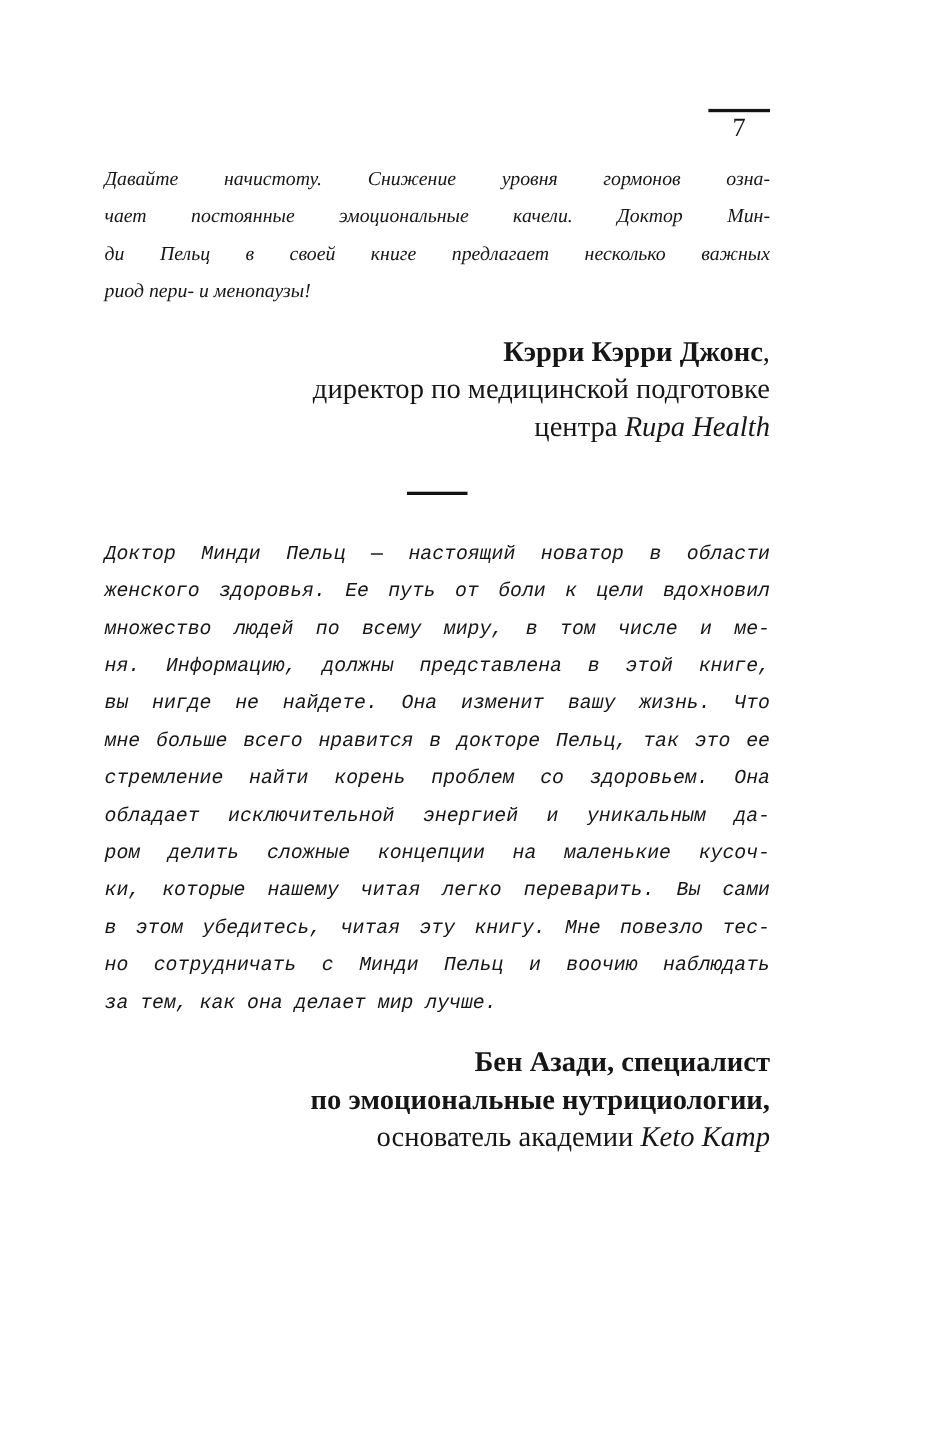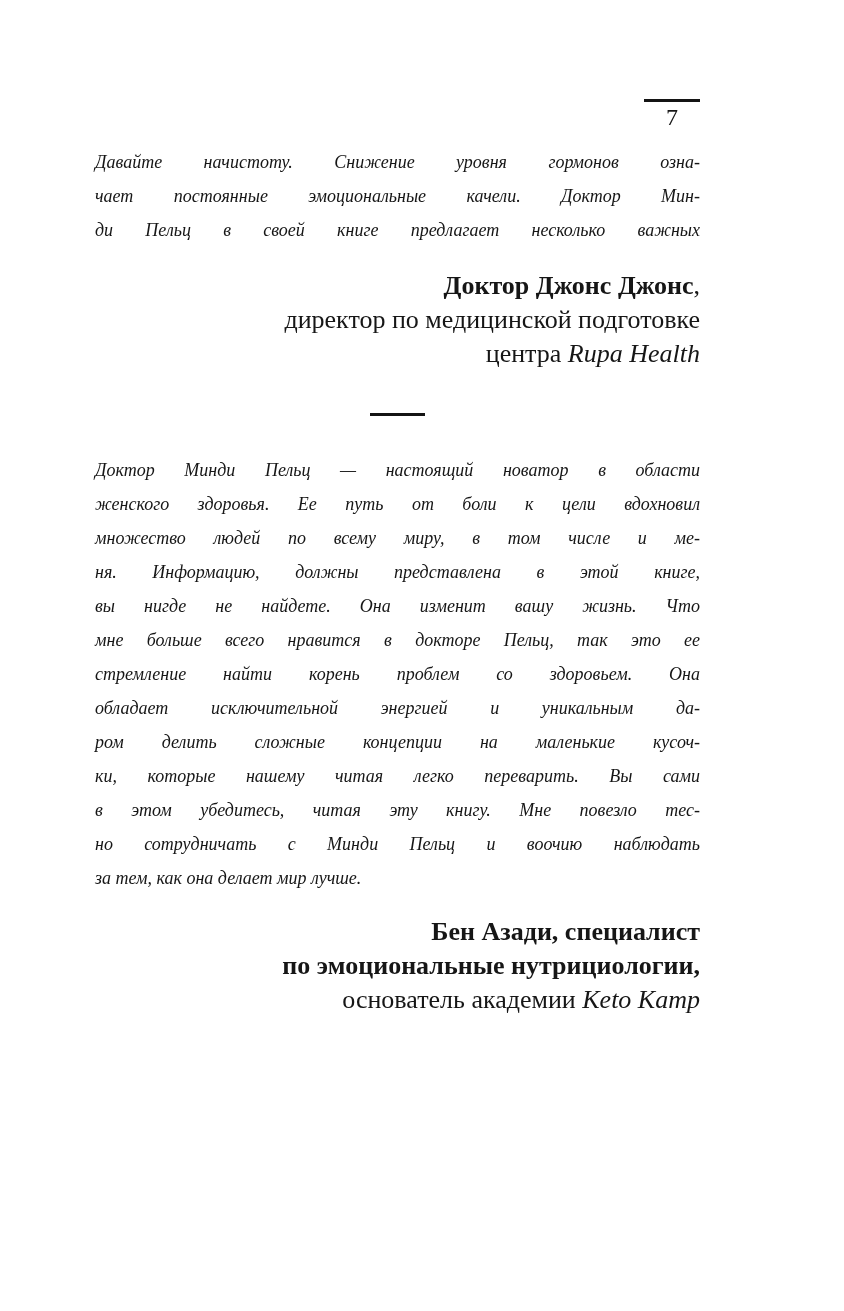--- a/index.html
+++ b/index.html
@@ -35,21 +35,21 @@
     font-style: italic;
     font-size: 18px;
     line-height: 34px;
   }
   .qline {
     text-align: justify;
     text-align-last: justify;
   }
   .qline.last { text-align-last: auto; }
   .quote-1 { margin-top: 15px; }
-  .quote-2 { margin-top: 37px; }
+  .quote-2 { margin-top: 37px; font-family: Liberation Mono, monospace; }
   
   .attribution {
     text-align: right;
     font-size: 26px;
     line-height: 34px;
     font-style: normal;
   }
   .attribution-1 { margin-top: 22px; }
   .attribution-2 { margin-top: 20px; }
   .attr-bold { font-weight: bold; }
@@ -73,24 +73,25 @@
     <div class="pn-block">
       <div class="pn-rule"></div>
       <div class="page-number">7</div>
     </div>
   </header>
 
   <section class="quote quote-1">
     <div class="qline">Давайте начистоту. Снижение уровня гормонов озна-</div>
     <div class="qline">чает постоянные эмоциональные качели. Доктор Мин-</div>
     <div class="qline">ди Пельц в своей книге предлагает несколько важных</div>
+    <div class="qline last">риод пери- и менопаузы!</div>
   </section>
 
   <section class="attribution attribution-1">
-    <div class="attr-line"><span class="attr-bold">Доктор Джонс Джонс</span><span>,</span></div>
+    <div class="attr-line"><span class="attr-bold">Кэрри Кэрри Джонс</span><span>,</span></div>
     <div class="attr-line">директор по медицинской подготовке</div>
     <div class="attr-line"><span>центра </span><span class="org-italic">Rupa Health</span></div>
   </section>
 
   <div class="divider divider-1"></div>
 
   <section class="quote quote-2">
     <div class="qline">Доктор Минди Пельц — настоящий новатор в области</div>
     <div class="qline">женского здоровья. Ее путь от боли к цели вдохновил</div>
     <div class="qline">множество людей по всему миру, в том числе и ме-</div>

